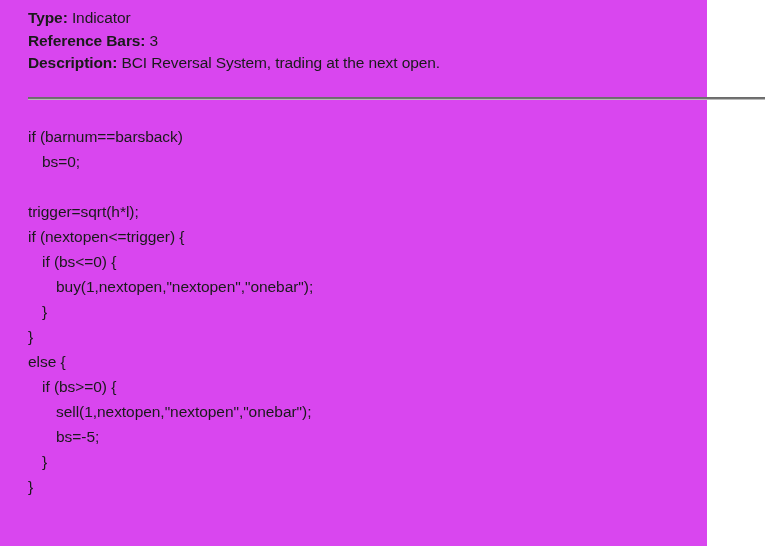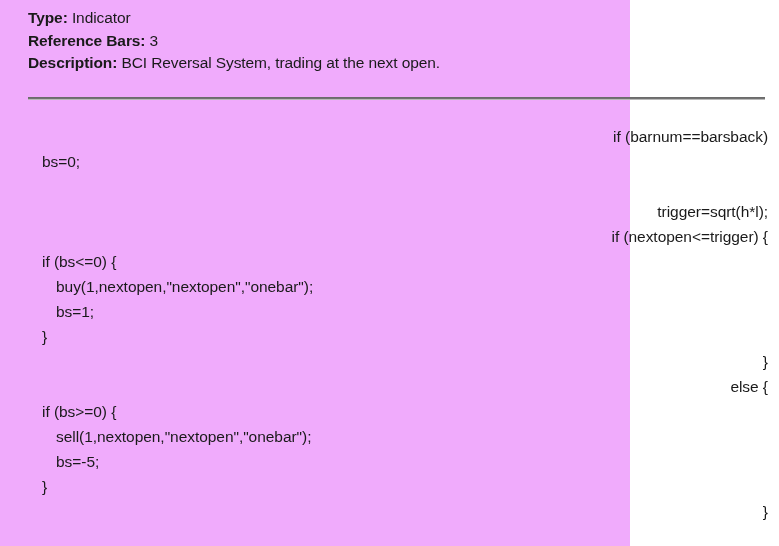--- a/index.html
+++ b/index.html
@@ -11,23 +11,23 @@
     width: 779px;
     height: 546px;
     overflow: hidden;
     font-family: "Liberation Sans", sans-serif;
     color: #1a1a1a;
     -webkit-font-smoothing: antialiased;
   }
 
   #page {
     position: relative;
-    width: 630px;
+    width: 707px;
     height: 546px;
-    background: #f0abfc;
+    background: #d946ef;
     box-sizing: border-box;
   }
 
   
   .meta-block {
     position: absolute;
     left: 28px;
     top: 7px;
     width: 740px;
   }
@@ -68,21 +68,21 @@
   .code-line {
     font-size: 15.5px;
     line-height: 25px;
     white-space: pre;
     letter-spacing: -0.05px;
     min-height: 25px;
   }
   .code-line.blank {
     height: 25px;
   }
-  .ind-0 { padding-left: 0px; text-align: right; }
+  .ind-0 { padding-left: 0px; }
   .ind-1 { padding-left: 14px; }
   .ind-2 { padding-left: 28px; }
 </style>
 </head>
 <body>
 
 <div id="page">
 
   <div class="meta-block">
       <div class="meta-line"><span class="meta-label">Type:</span><span class="meta-value"> Indicator</span></div>
@@ -93,21 +93,20 @@
   <div class="divider"></div>
 
   <div class="code-block">
       <div class="code-line ind-0">if (barnum==barsback)</div>
       <div class="code-line ind-1">bs=0;</div>
       <div class="code-line ind-0 blank"></div>
       <div class="code-line ind-0">trigger=sqrt(h*l);</div>
       <div class="code-line ind-0">if (nextopen&lt;=trigger) {</div>
       <div class="code-line ind-1">if (bs&lt;=0) {</div>
       <div class="code-line ind-2">buy(1,nextopen,"nextopen","onebar");</div>
-      <div class="code-line ind-2">bs=1;</div>
       <div class="code-line ind-1">}</div>
       <div class="code-line ind-0">}</div>
       <div class="code-line ind-0">else {</div>
       <div class="code-line ind-1">if (bs&gt;=0) {</div>
       <div class="code-line ind-2">sell(1,nextopen,"nextopen","onebar");</div>
       <div class="code-line ind-2">bs=-5;</div>
       <div class="code-line ind-1">}</div>
       <div class="code-line ind-0">}</div>
     </div>
 

